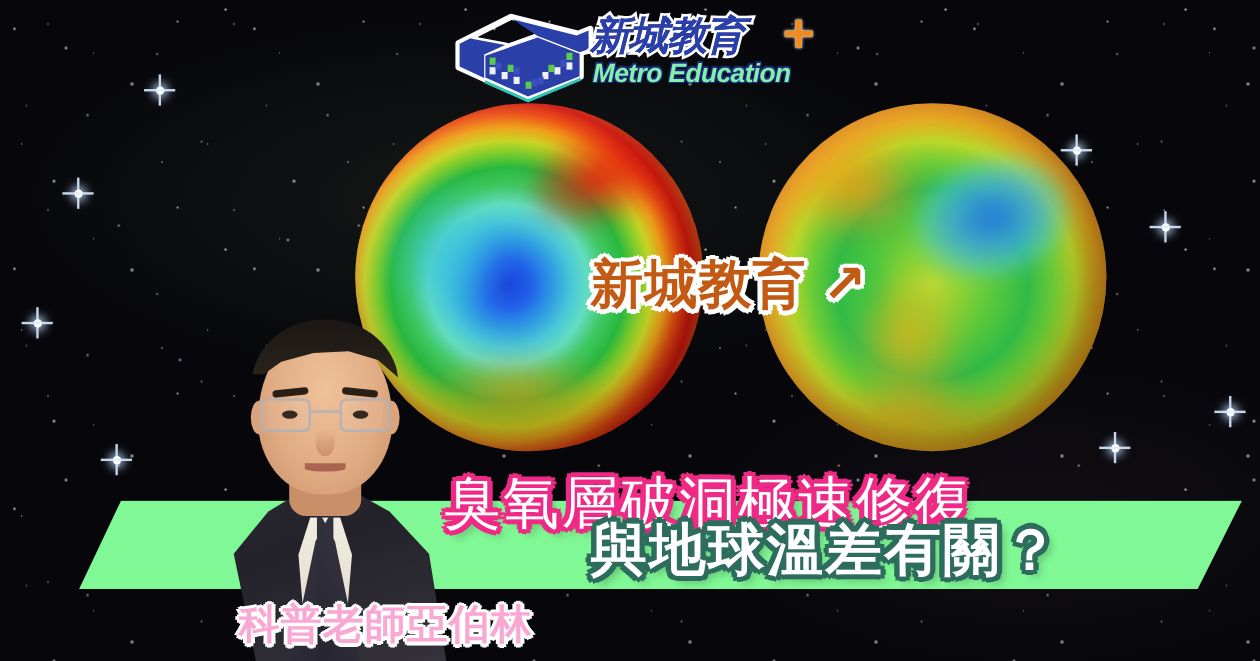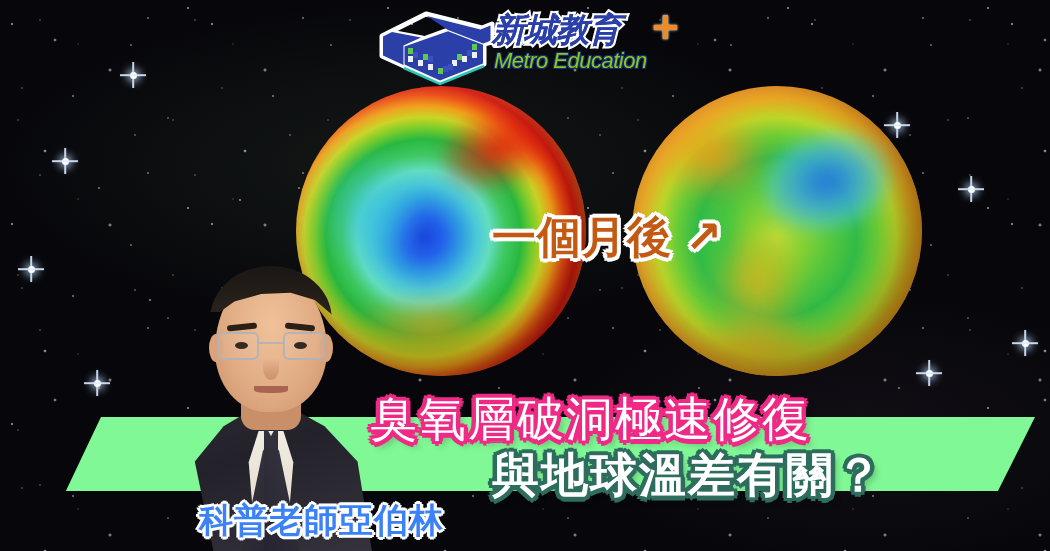--- a/index.html
+++ b/index.html
@@ -168,22 +168,22 @@
     font-size:33px; font-weight:bold; letter-spacing:-1px;
     color:#2b3fa8; font-style:italic;
   }
   .logo-plus{
     position:absolute; left:160px; top:-2px;
     font-size:46px; font-weight:bold; color:#f08a22; line-height:1;
     text-shadow:0 0 3px rgba(255,255,255,.9), 0 0 1px #fff;
   }
   .logo-en{
     position:absolute; left:2px; top:42px;
-    font-size:22px; font-weight:normal; font-style:italic;
-    color:#84cc16; letter-spacing:-.5px;
+    font-size:22px; font-weight:bold; font-style:italic;
+    color:#86efac; letter-spacing:-.5px;
     text-shadow:1px 1px 0 #1a2a7a, -1px 1px 0 #1a2a7a, 1px -1px 0 #1a2a7a, -1px -1px 0 #1a2a7a;
     white-space:nowrap;
   }
   .logo-plus-script{
     position:absolute; left:158px; top:30px;
     font-size:40px; font-weight:bold; font-style:italic;
     color:#f08a22; letter-spacing:-2px;
     text-shadow:1.6px 1.6px 0 #fff, -1.6px 1.6px 0 #fff, 1.6px -1.6px 0 #fff, -1.6px -1.6px 0 #fff,
                 0 2px 0 #fff, 2px 0 0 #fff;
   }
@@ -308,34 +308,34 @@
     font-size:47px; font-weight:normal; letter-spacing:2px;
     color:#ffffff; white-space:nowrap;
     text-shadow:
       3px 0 0 #ef2a86,-3px 0 0 #ef2a86,0 3px 0 #ef2a86,0 -3px 0 #ef2a86,
       2.2px 2.2px 0 #ef2a86,-2.2px 2.2px 0 #ef2a86,2.2px -2.2px 0 #ef2a86,-2.2px -2.2px 0 #ef2a86,
       4.5px 0 0 #ef2a86,-4.5px 0 0 #ef2a86,0 4.5px 0 #ef2a86,0 -4.5px 0 #ef2a86,
       3.4px 3.4px 0 #ef2a86,-3.4px 3.4px 0 #ef2a86,3.4px -3.4px 0 #ef2a86,-3.4px -3.4px 0 #ef2a86,
       5px 5px 7px rgba(0,0,0,.35);
   }
   .headline2{
-    position:absolute; left:492px; top:444px;
+    position:absolute; left:492px; top:427px;
     font-size:47px; font-weight:bold; letter-spacing:2px;
     color:#ffffff; white-space:nowrap;
     text-shadow:
       3px 0 0 #2e6d5e,-3px 0 0 #2e6d5e,0 3px 0 #2e6d5e,0 -3px 0 #2e6d5e,
       2.2px 2.2px 0 #2e6d5e,-2.2px 2.2px 0 #2e6d5e,2.2px -2.2px 0 #2e6d5e,-2.2px -2.2px 0 #2e6d5e,
       4.5px 0 0 #2e6d5e,-4.5px 0 0 #2e6d5e,0 4.5px 0 #2e6d5e,0 -4.5px 0 #2e6d5e,
       3.4px 3.4px 0 #2e6d5e,-3.4px 3.4px 0 #2e6d5e,3.4px -3.4px 0 #2e6d5e,-3.4px -3.4px 0 #2e6d5e,
       5px 5px 7px rgba(0,0,0,.3);
   }
   .presenter-name{
     position:absolute; left:168px; top:498px;
     font-size:34px; font-weight:bold; letter-spacing:1px;
-    color:#3b82f6; white-space:nowrap;
+    color:#f9a8d4; white-space:nowrap;
     text-shadow:
       2.4px 0 0 #fff,-2.4px 0 0 #fff,0 2.4px 0 #fff,0 -2.4px 0 #fff,
       1.8px 1.8px 0 #fff,-1.8px 1.8px 0 #fff,1.8px -1.8px 0 #fff,-1.8px -1.8px 0 #fff,
       3.2px 0 0 #fff,-3.2px 0 0 #fff,0 3.2px 0 #fff,0 -3.2px 0 #fff;
     padding-left: 31px;
   }
 </style>
 </head>
 <body>
 
@@ -454,18 +454,18 @@
     <div class="p-eye-r"></div>
     <div class="p-glasses">
       <div class="p-lens l"></div>
       <div class="p-bridge"></div>
       <div class="p-lens r"></div>
     </div>
     <div class="p-nose"></div>
     <div class="p-mouth"></div>
   </div>
 
-  <div class="callout">一個月後 ↗</div>
+  <div class="callout">新城教育 ↗</div>
   <div class="headline1">臭氧層破洞極速修復</div>
   <div class="headline2">與地球溫差有關？</div>
   <div class="presenter-name">科普老師亞伯林</div>
 
 </div>
 
 </body></html>

